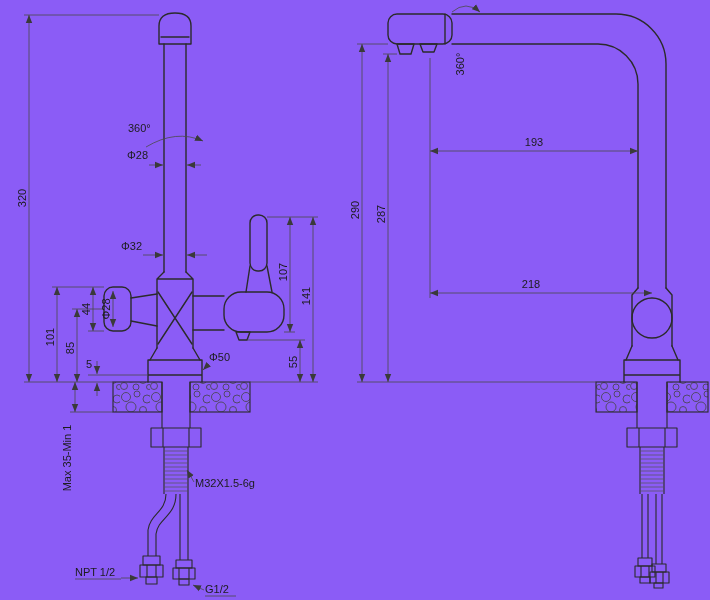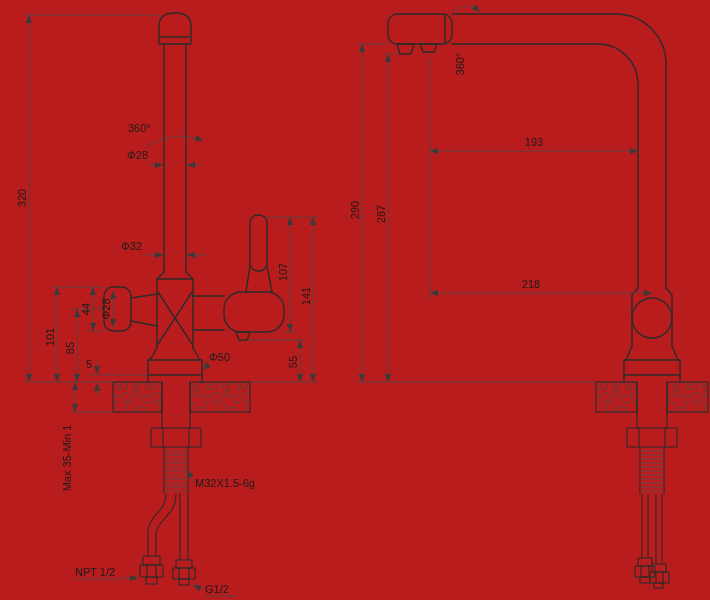--- a/index.html
+++ b/index.html
@@ -1,17 +1,17 @@
 <!DOCTYPE html>
 <html><head>
 <meta charset="utf-8">
 <style>
   html,body{margin:0;padding:0;background:#ffffff;}
   .canvas{
-    width:710px;height:600px;background:#b91c1c;overflow:hidden;
+    width:710px;height:600px;background:#8b5cf6;overflow:hidden;
     font-family:"Liberation Sans","DejaVu Sans",sans-serif;
   }
   svg{display:block}
   .ol{fill:none;stroke:#2b2b2b;stroke-width:1.4;stroke-linejoin:round;stroke-linecap:round}
   .ol2{fill:none;stroke:#2b2b2b;stroke-width:1.1;stroke-linejoin:round}
   .thin{fill:none;stroke:#4a4a4a;stroke-width:0.8}
   .dim{fill:none;stroke:#4a4a4a;stroke-width:0.8}
   .hatch{fill:none;stroke:#555555;stroke-width:0.7}
   text{font-size:11px;fill:#1c1c1c}
 </style>

